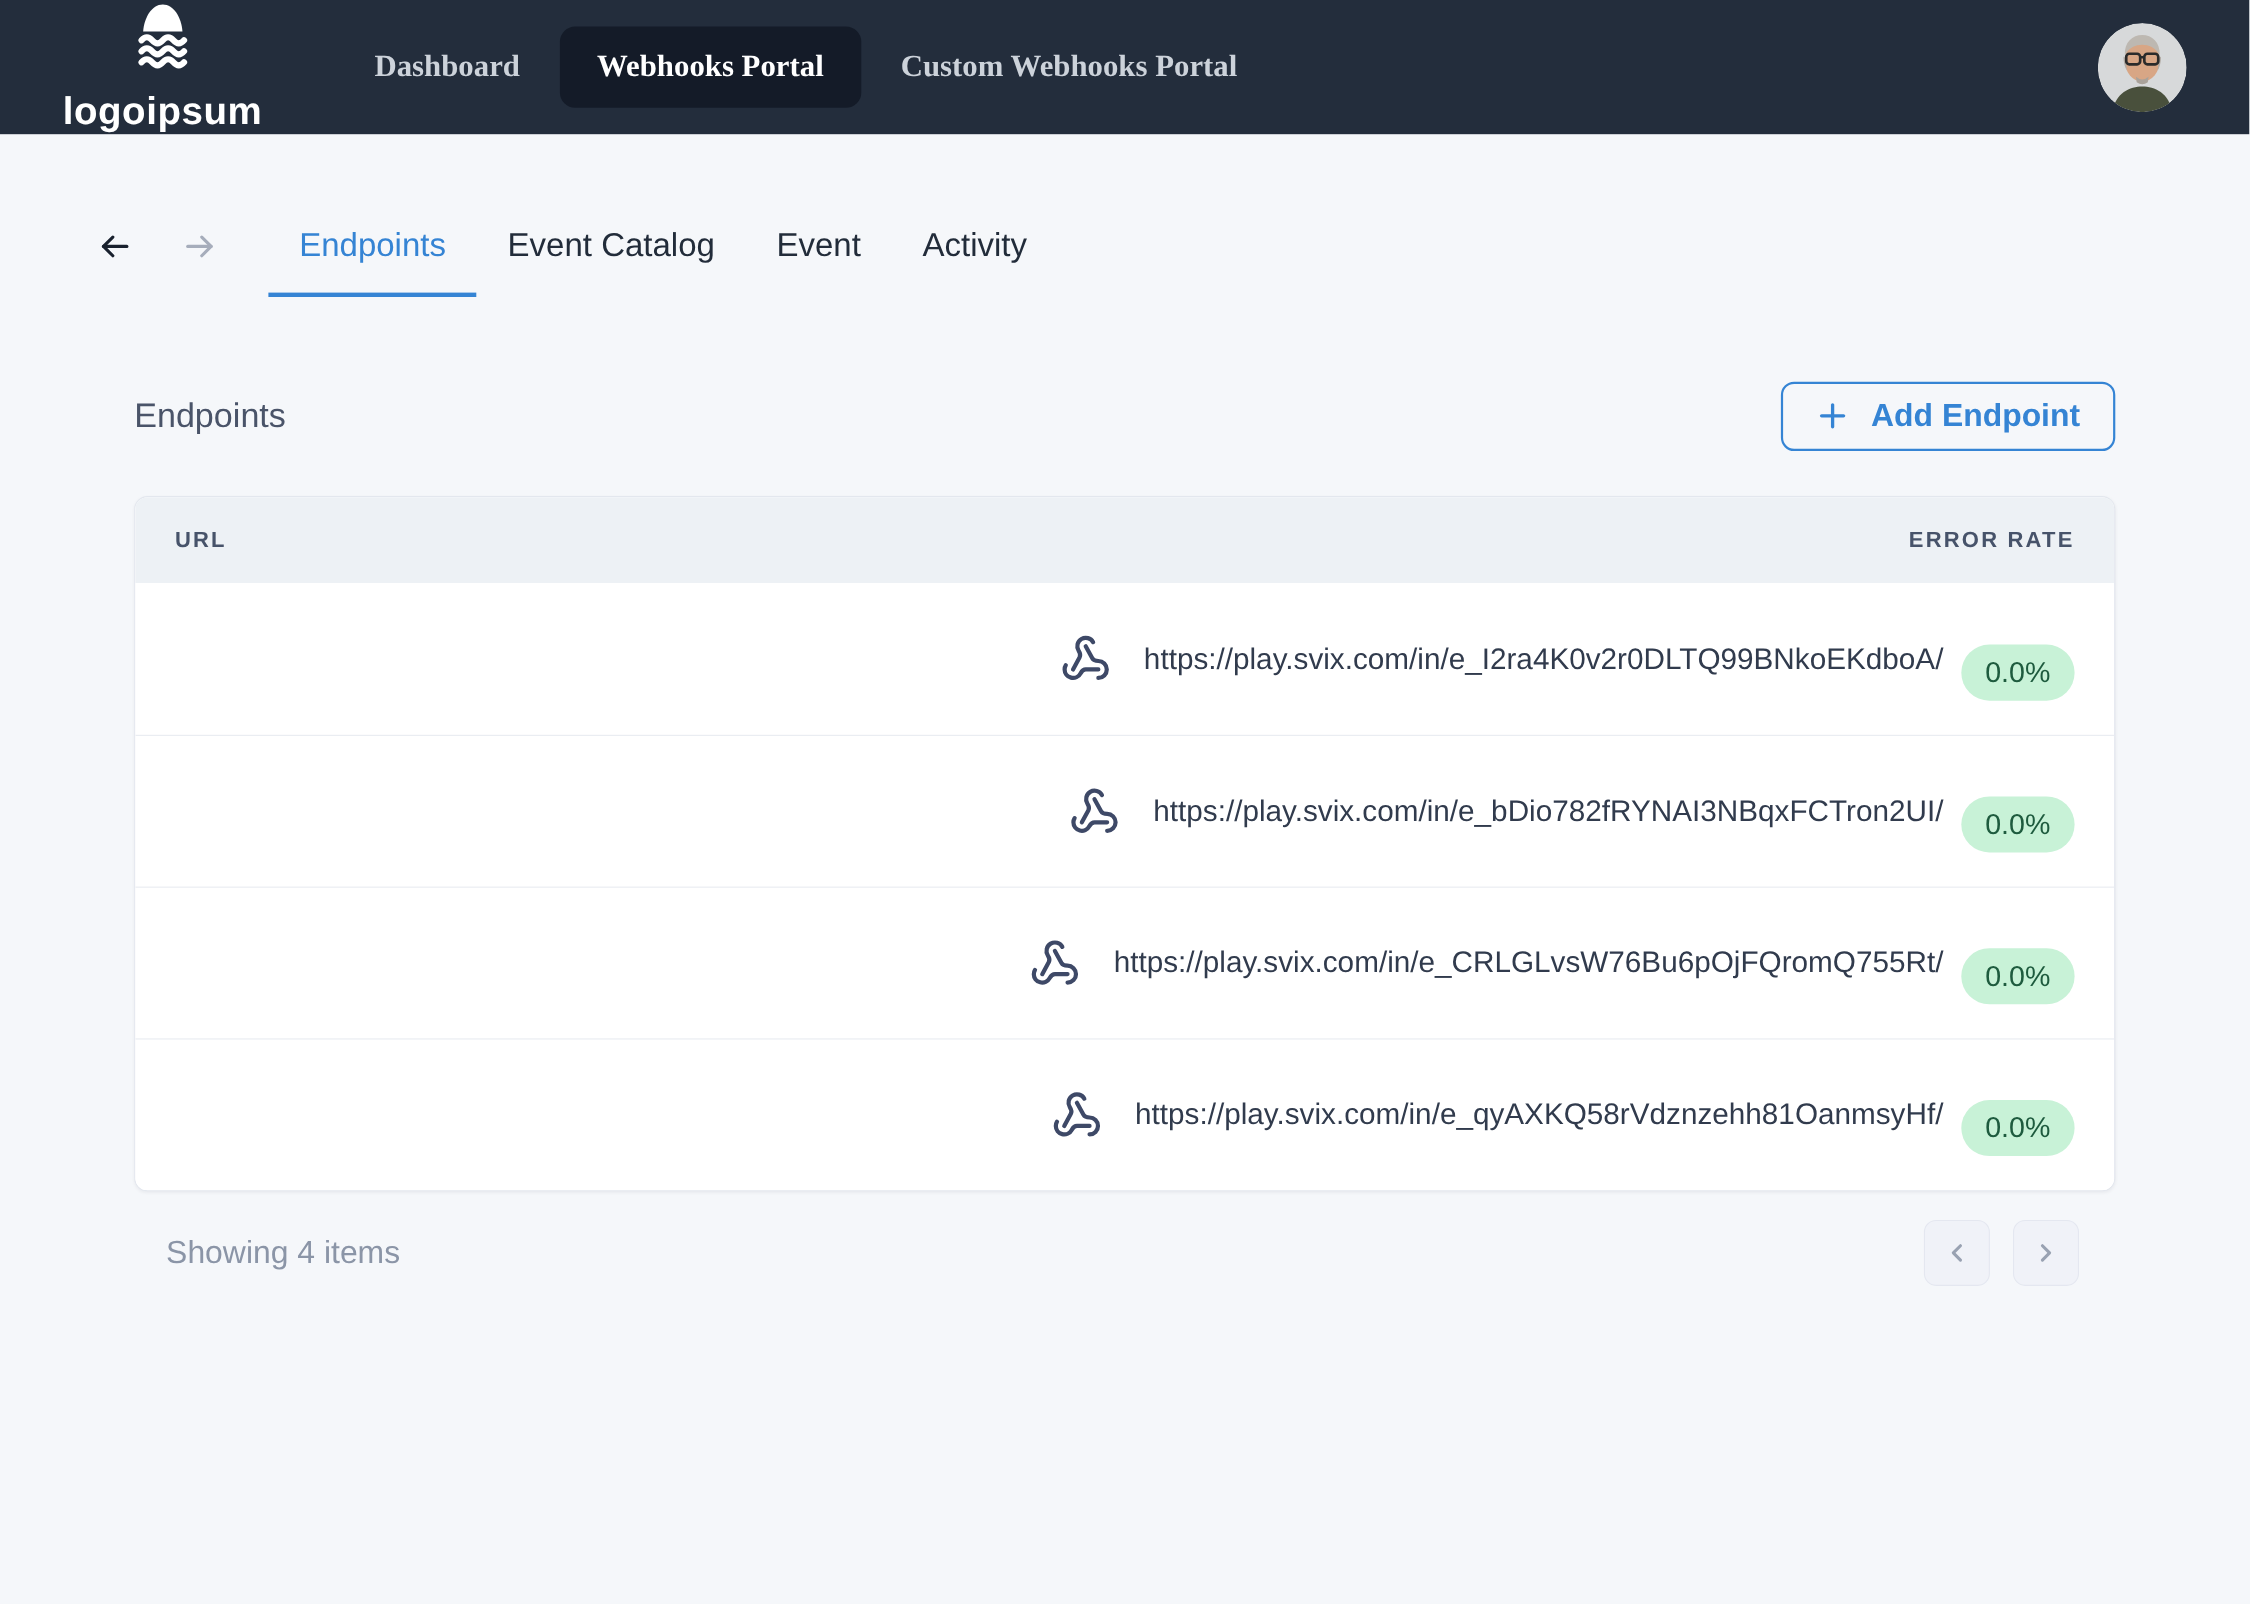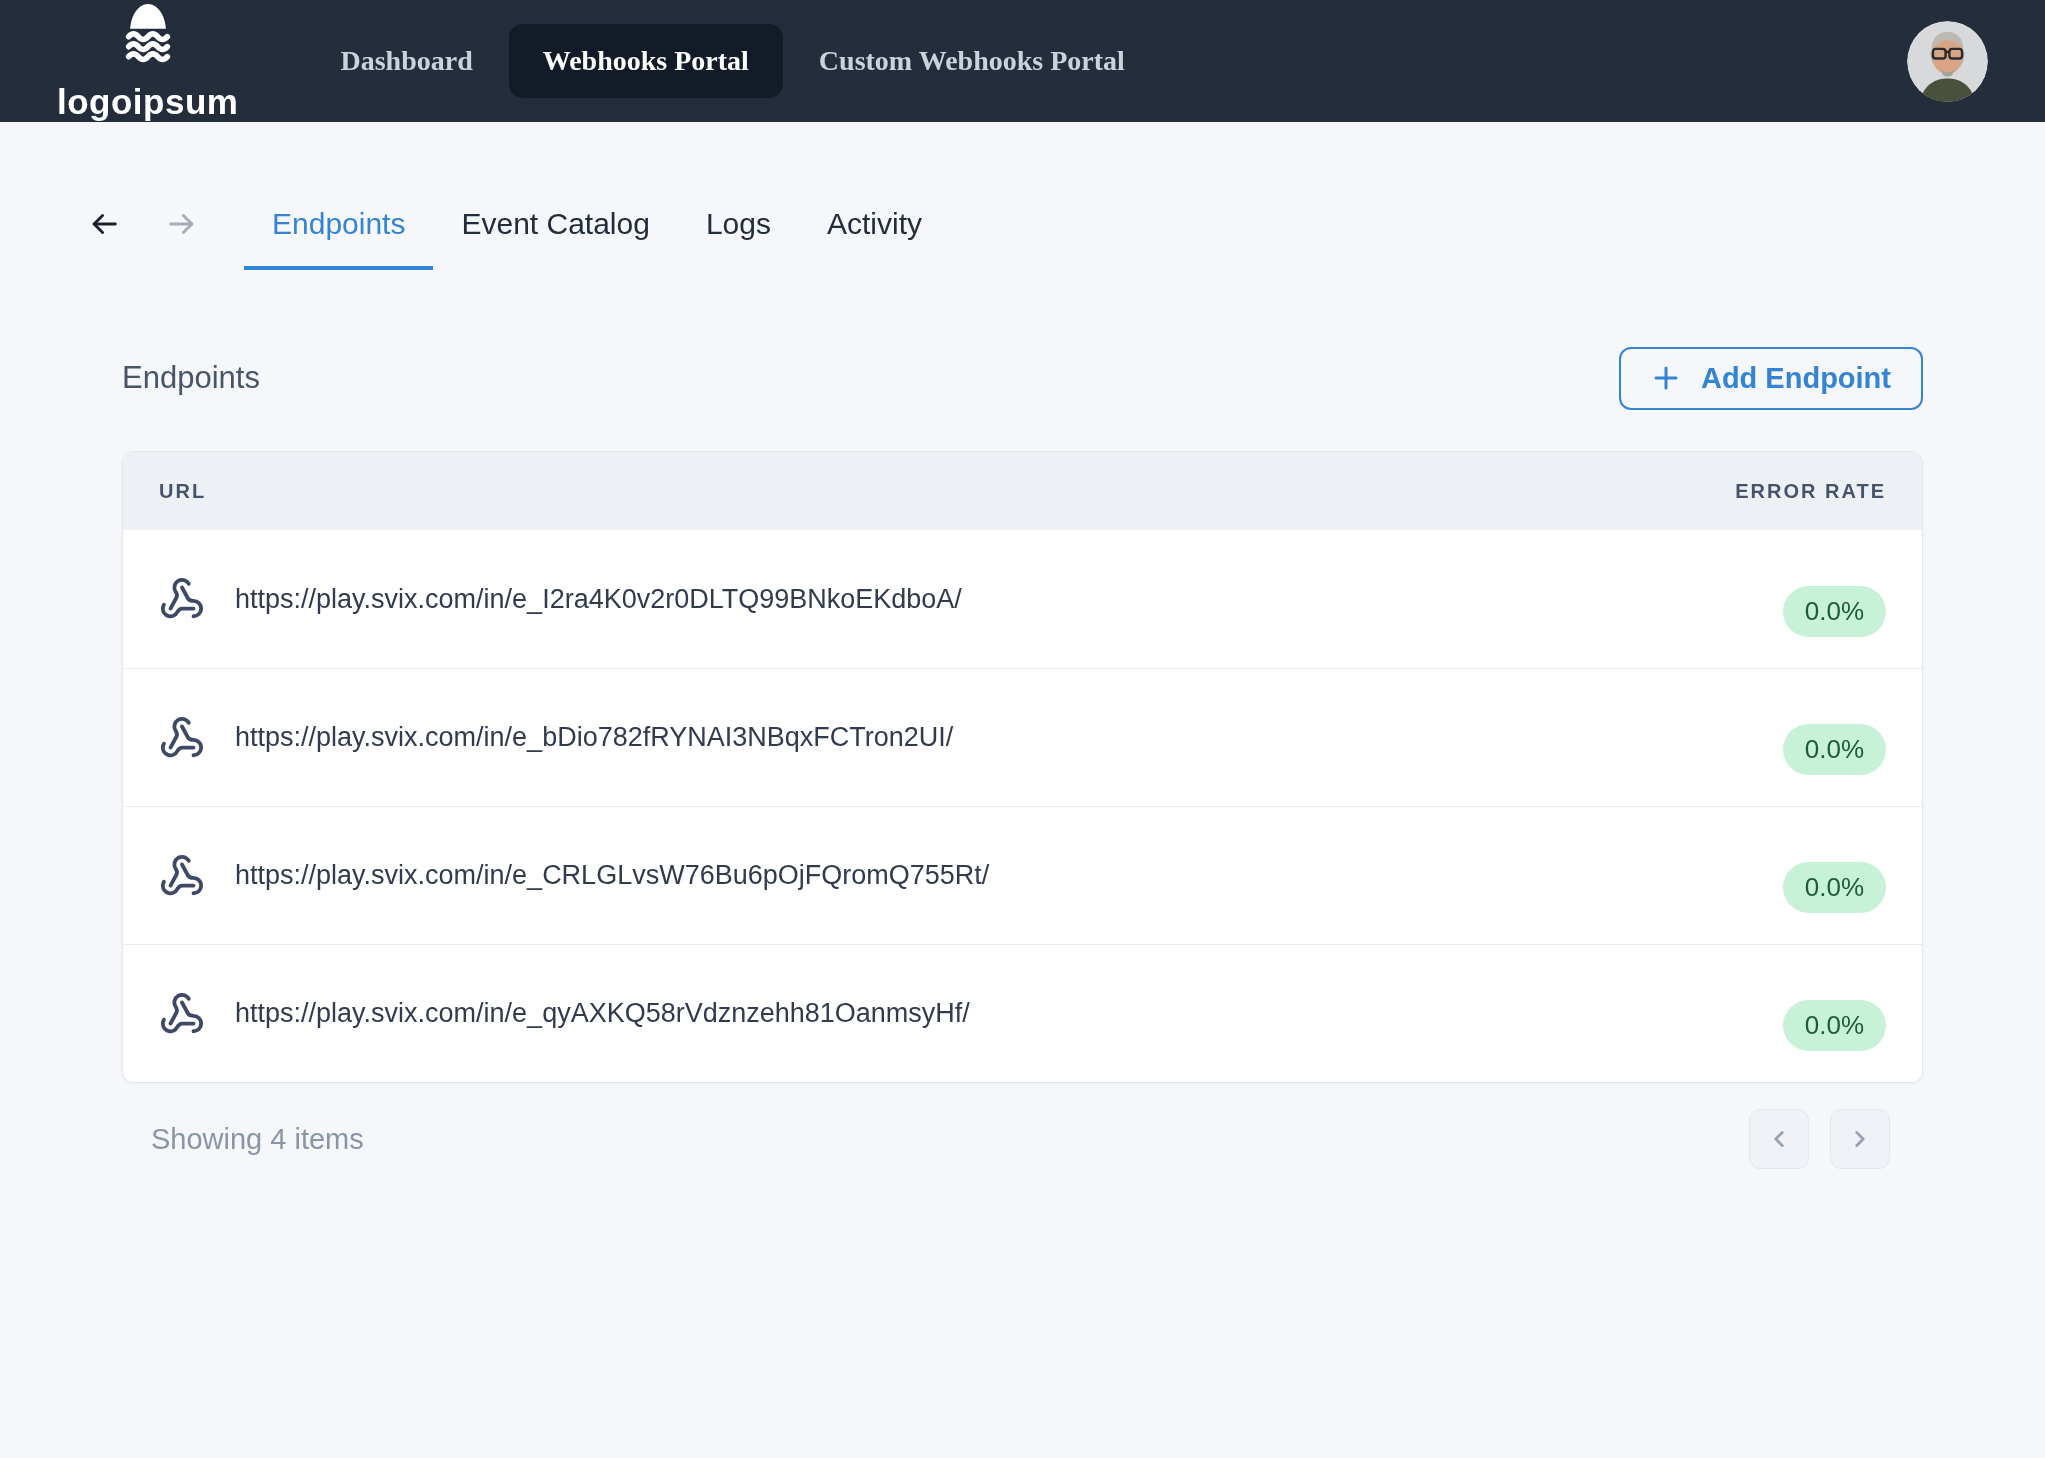--- a/index.html
+++ b/index.html
@@ -124,21 +124,21 @@
     background:#edf1f5;
     padding:0 36px;
     color:#47536a;
     font-size:20px;
     font-weight:700;
     letter-spacing:2px;
   }
   .row {
     display:flex;
     align-items:center;
-    justify-content:space-between;
+    justify-content:flex-end;
     height:138px;
     padding:0 36px;
     border-top:1px solid #e8ebf1;
     background:#ffffff;
     cursor:pointer;
     gap:16px;
   }
   .row-left { display:flex; align-items:center; gap:30px; min-width:0; }
   .webhook-ic { width:46px; height:46px; color:#3e4967; flex:0 0 auto; }
   .url { font-size:27px; color:#313b4d; }
@@ -226,21 +226,21 @@
   </button>
   <button class="hist-btn forward">
     <svg viewBox="0 0 24 24" fill="none" stroke="currentColor" stroke-width="2" stroke-linecap="round" stroke-linejoin="round">
       <path d="M4 12h15"></path>
         <path d="M13 6l6 6-6 6"></path>
     </svg>
   </button>
   <div class="tabs">
     <a class="tab active">Endpoints</a>
     <a class="tab">Event Catalog</a>
-    <a class="tab">Logs</a>
+    <a class="tab">Event</a>
     <a class="tab">Activity</a>
   </div>
 </div>
 
 <main class="page">
   <div class="heading-row">
     <h1 class="page-title">Endpoints</h1>
     <button class="add-btn">
       <svg viewBox="0 0 24 24" fill="none" stroke="currentColor" stroke-width="2.4" stroke-linecap="round">
         <path d="M12 4v16"></path>

